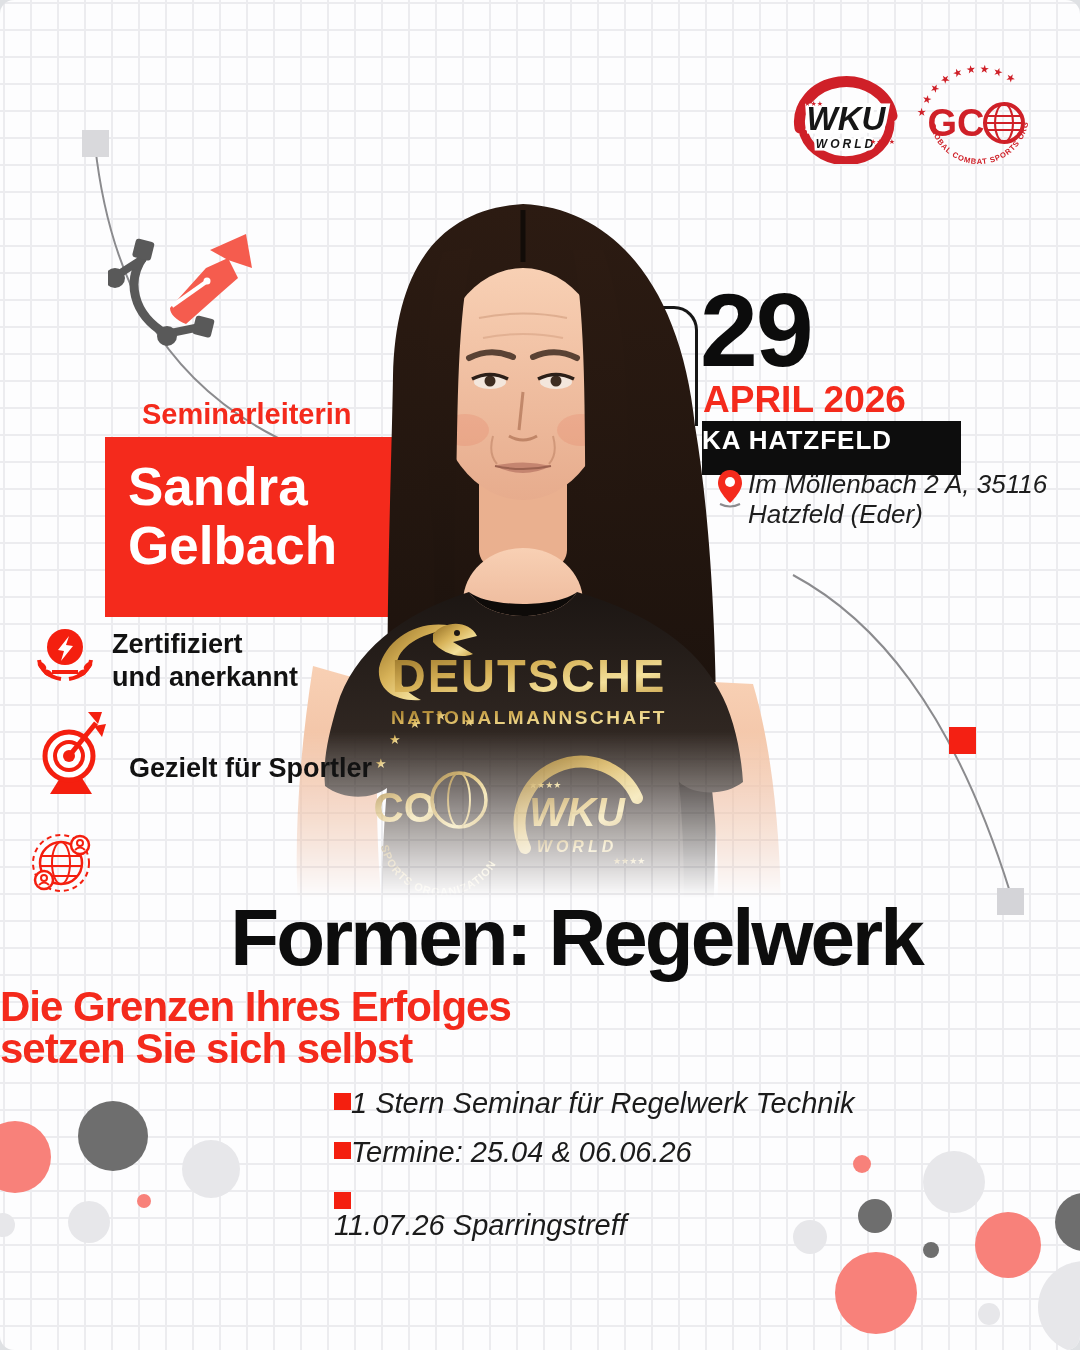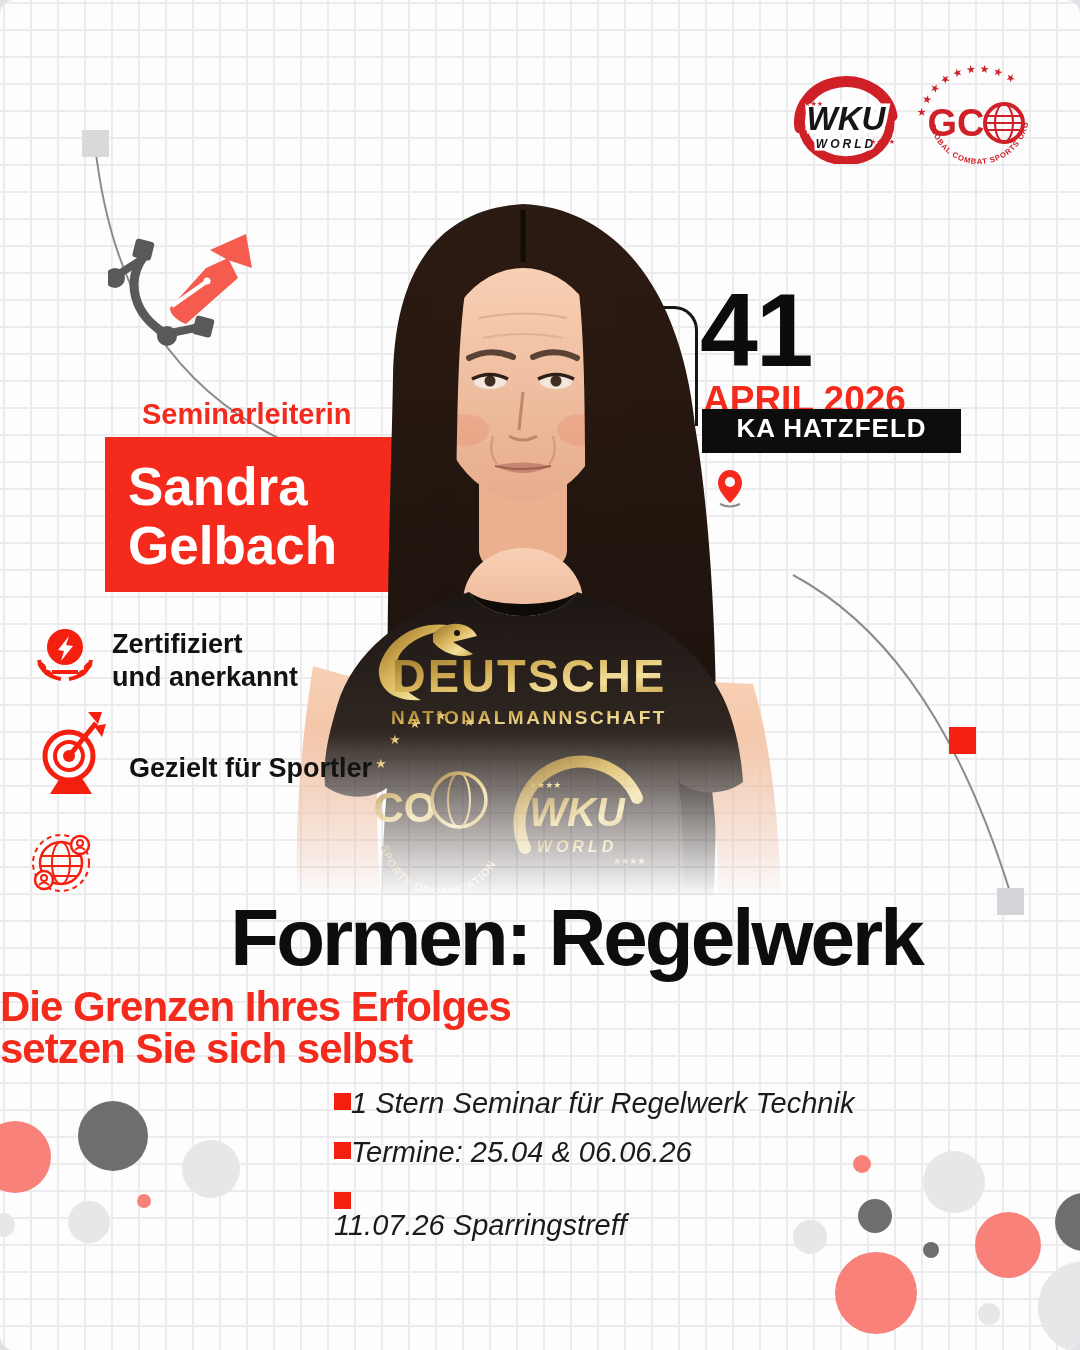--- a/index.html
+++ b/index.html
@@ -15,31 +15,31 @@
   }
   .abs{position:absolute;}
   .sq{position:absolute;width:27px;height:27px;}
   .circle{position:absolute;border-radius:50%;}
   .salmon{background:#f8817a;} .dkgray{background:#6e6e6e;} .ltgray{background:#e7e7ea;}
   
   .corner-line{position:absolute;left:598px;top:306px;width:97px;height:117px;
     border-top:3px solid #161616;border-right:3px solid #161616;border-top-right-radius:24px;}
   
   .role{position:absolute;left:142px;top:398px;font-size:29px;font-weight:800;color:#f42a1c;}
-  .name-box{position:absolute;left:105px;top:437px;width:326px;height:155px;background:#f42a1c;
+  .name-box{position:absolute;left:105px;top:437px;width:326px;height:180px;background:#f42a1c;
     color:#fff;font-size:53px;font-weight:800;line-height:59px;padding:20px 0 0 23px;box-sizing:border-box;}
   
   .portrait{position:absolute;left:283px;top:196px;width:510px;height:724px;
     -webkit-mask-image:linear-gradient(to bottom,#000 0%,#000 74%,rgba(0,0,0,0) 97%);
     mask-image:linear-gradient(to bottom,#000 0%,#000 74%,rgba(0,0,0,0) 97%);}
   
   .day{position:absolute;left:700px;top:278px;font-size:104px;font-weight:800;color:#0c0c0c;line-height:1;letter-spacing:-2px;}
   .month{position:absolute;left:703px;top:379px;font-size:37px;font-weight:800;color:#f42a1c;letter-spacing:0px;}
-  .venue-bar{position:absolute;left:702px;top:409px;width:259px;height:44px;background:#0d0d0d;
-    color:#fff;font-size:26px;font-weight:800;letter-spacing:1px;text-align:center;line-height:39px;}
+  .venue-bar{position:absolute;left:702px;top:421px;width:259px;height:54px;background:#0d0d0d;
+    color:#fff;font-size:26px;font-weight:800;letter-spacing:1px;line-height:39px;}
   .addr{position:absolute;left:748px;top:469px;width:300px;font-size:26px;font-style:italic;
     font-weight:500;color:#1d1d1d;line-height:30px;}
   
   .feat-label{position:absolute;font-size:27px;font-weight:800;color:#121212;line-height:33px;}
   
   .title{position:absolute;left:0;top:898px;width:1080px;text-align:center;
     font-size:80px;font-weight:700;color:#0d0d0d;letter-spacing:-3px;line-height:1;padding-left:36px;}
   .subtitle{position:absolute;left:0;top:986px;width:1080px;text-align:left;
     font-size:42px;font-weight:800;color:#f42a1c;line-height:42px;letter-spacing:-1px;}
   
@@ -190,28 +190,32 @@
       <textPath href="#shirtRing">SPORTS ORGANIZATION</textPath>
     </text>
 
     <path d="M242,652 A58,58 0 1 1 354,602" fill="none" stroke="url(#goldG)" stroke-width="12" stroke-linecap="round"></path>
     <text x="294" y="630" text-anchor="middle" font-size="40" font-weight="bold" font-style="italic" fill="url(#goldG)">WKU</text>
     <text x="294" y="656" text-anchor="middle" font-size="16" font-weight="bold" font-style="italic" letter-spacing="4" fill="url(#goldG)">WORLD</text>
     <text x="246" y="592" font-size="9" fill="url(#goldG)">★★★★</text>
     <text x="330" y="668" font-size="9" fill="url(#goldG)">★★★★</text>
   </svg>
 
-  <div class="day">41</div>
+  <div class="day">29</div>
   <div class="month">APRIL 2026</div>
   <div class="venue-bar">KA HATZFELD</div>
   <svg class="abs" style="left:716px;top:468px;" width="28" height="40" viewBox="0 0 28 40">
     <path d="M14,2 C7,2 2,8 2,15 C2,24 14,35 14,35 C14,35 26,24 26,15 C26,8 21,2 14,2 Z" fill="#f42a1c"></path>
     <circle cx="14" cy="14" r="5" fill="#fff"></circle>
     <path d="M4,36 Q14,41 24,36" stroke="#8b8b8e" stroke-width="2" fill="none"></path>
   </svg>
+  <div class="addr">
+    <div>Im Möllenbach 2 A, 35116</div>
+    <div>Hatzfeld (Eder)</div>
+  </div>
 
   <svg class="abs" style="left:33px;top:624px;" width="64" height="66" viewBox="0 0 64 66">
     <circle cx="32" cy="23" r="18" fill="#f41f0f"></circle>
     <path d="M36,12 L25,26 L31,27 L28,37 L40,22 L33,21 Z" fill="#fff"></path>
     <path d="M6,36 C8,47 17,53 28,55" stroke="#f41f0f" stroke-width="4" fill="none"></path>
     <path d="M58,36 C56,47 47,53 36,55" stroke="#f41f0f" stroke-width="4" fill="none"></path>
     <ellipse cx="9" cy="42" rx="5" ry="3" fill="#f41f0f" transform="rotate(40 9 42)"></ellipse>
     <ellipse cx="15" cy="49" rx="5" ry="3" fill="#f41f0f" transform="rotate(30 15 49)"></ellipse>
     <ellipse cx="55" cy="42" rx="5" ry="3" fill="#f41f0f" transform="rotate(-40 55 42)"></ellipse>
     <ellipse cx="49" cy="49" rx="5" ry="3" fill="#f41f0f" transform="rotate(-30 49 49)"></ellipse>

